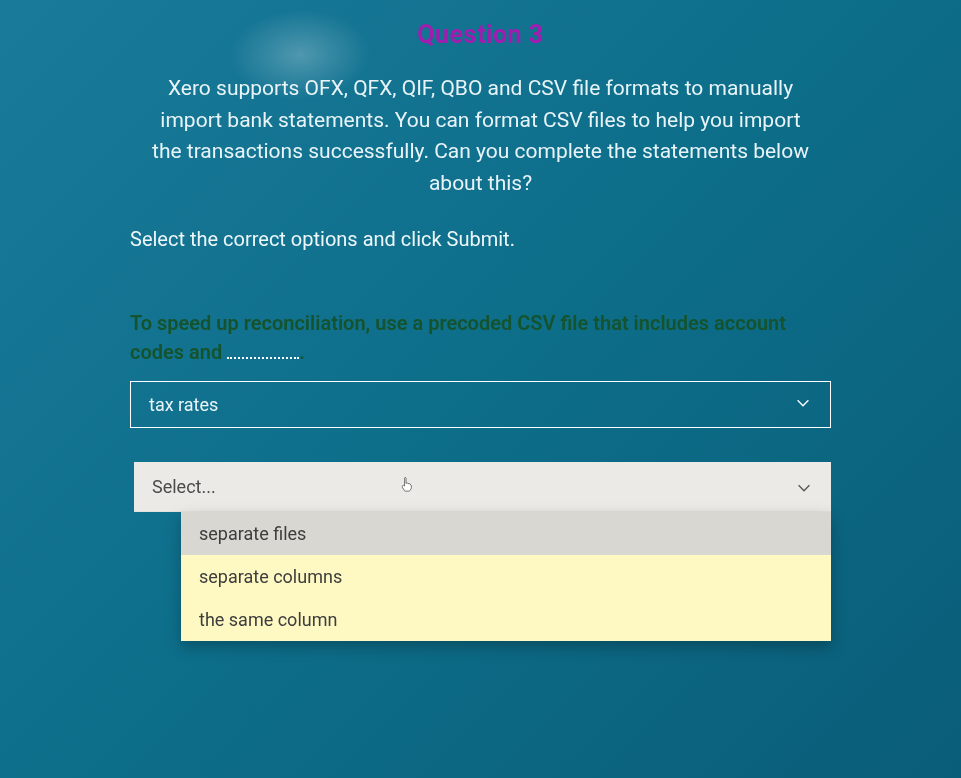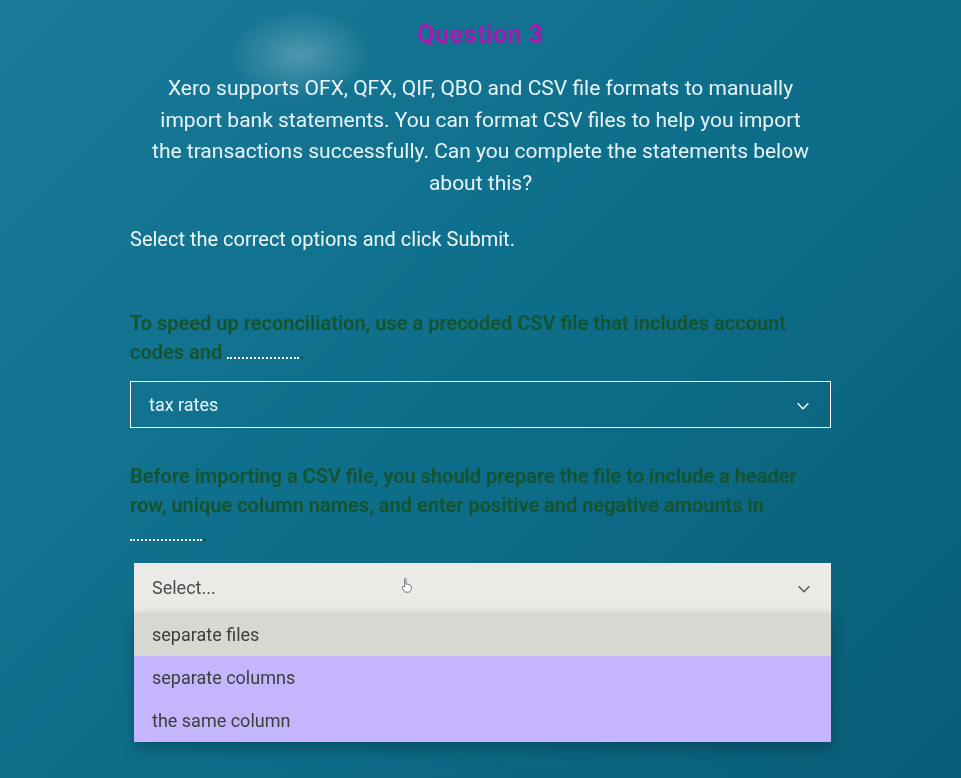--- a/index.html
+++ b/index.html
@@ -65,21 +65,21 @@
       height: 1em;
       vertical-align: baseline;
     }
     .select-closed {
       border: 1.5px solid #ffffff;
       background: transparent;
       color: #eaf5f9;
       padding: 12px 18px;
       font-size: 18px;
       display: flex;
-      align-items: flex-end;
+      align-items: flex-start;
       justify-content: space-between;
       margin-bottom: 34px;
       cursor: pointer;
     }
     .chevron {
       width: 18px;
       height: 18px;
       display: inline-flex;
       align-items: center;
       justify-content: center;
@@ -101,22 +101,23 @@
       color: #4b4b4b;
       padding: 14px 18px;
       font-size: 18px;
       display: flex;
       align-items: flex-end;
       justify-content: space-between;
       cursor: pointer;
       border-bottom: 1px solid rgba(0,0,0,0.03);
     }
     .options-panel {
-      background: #c4b5fd;
+      background: #fef9c3;
       box-shadow: 0 6px 14px rgba(0,0,0,0.25);
+      margin-left: 47px;
     }
     .option {
       padding: 11px 18px;
       font-size: 18px;
       color: #3d3d3d;
       cursor: pointer;
     }
     .option.hover {
       background: #d9d7d2;
     }
@@ -153,23 +154,20 @@
 
   <div class="select-closed">
     <span>tax rates</span>
     <span class="chevron">
       <svg viewBox="0 0 20 20" width="18" height="18">
           <polyline points="4 7 10 13 16 7"></polyline>
         </svg>
     </span>
   </div>
 
-  <div class="prompt">
-    <span>Before importing a CSV file, you should prepare the file to include a header row, unique column names, and enter positive and negative amounts in </span><span class="blank"></span><span>.</span>
-  </div>
 
   <div class="dropdown-wrap">
     <div class="select-open-top">
       <span>Select...</span>
       <span class="chevron dark">
         <svg viewBox="0 0 20 20" width="18" height="18">
             <polyline points="4 7 10 13 16 7"></polyline>
           </svg>
       </span>
     </div>

